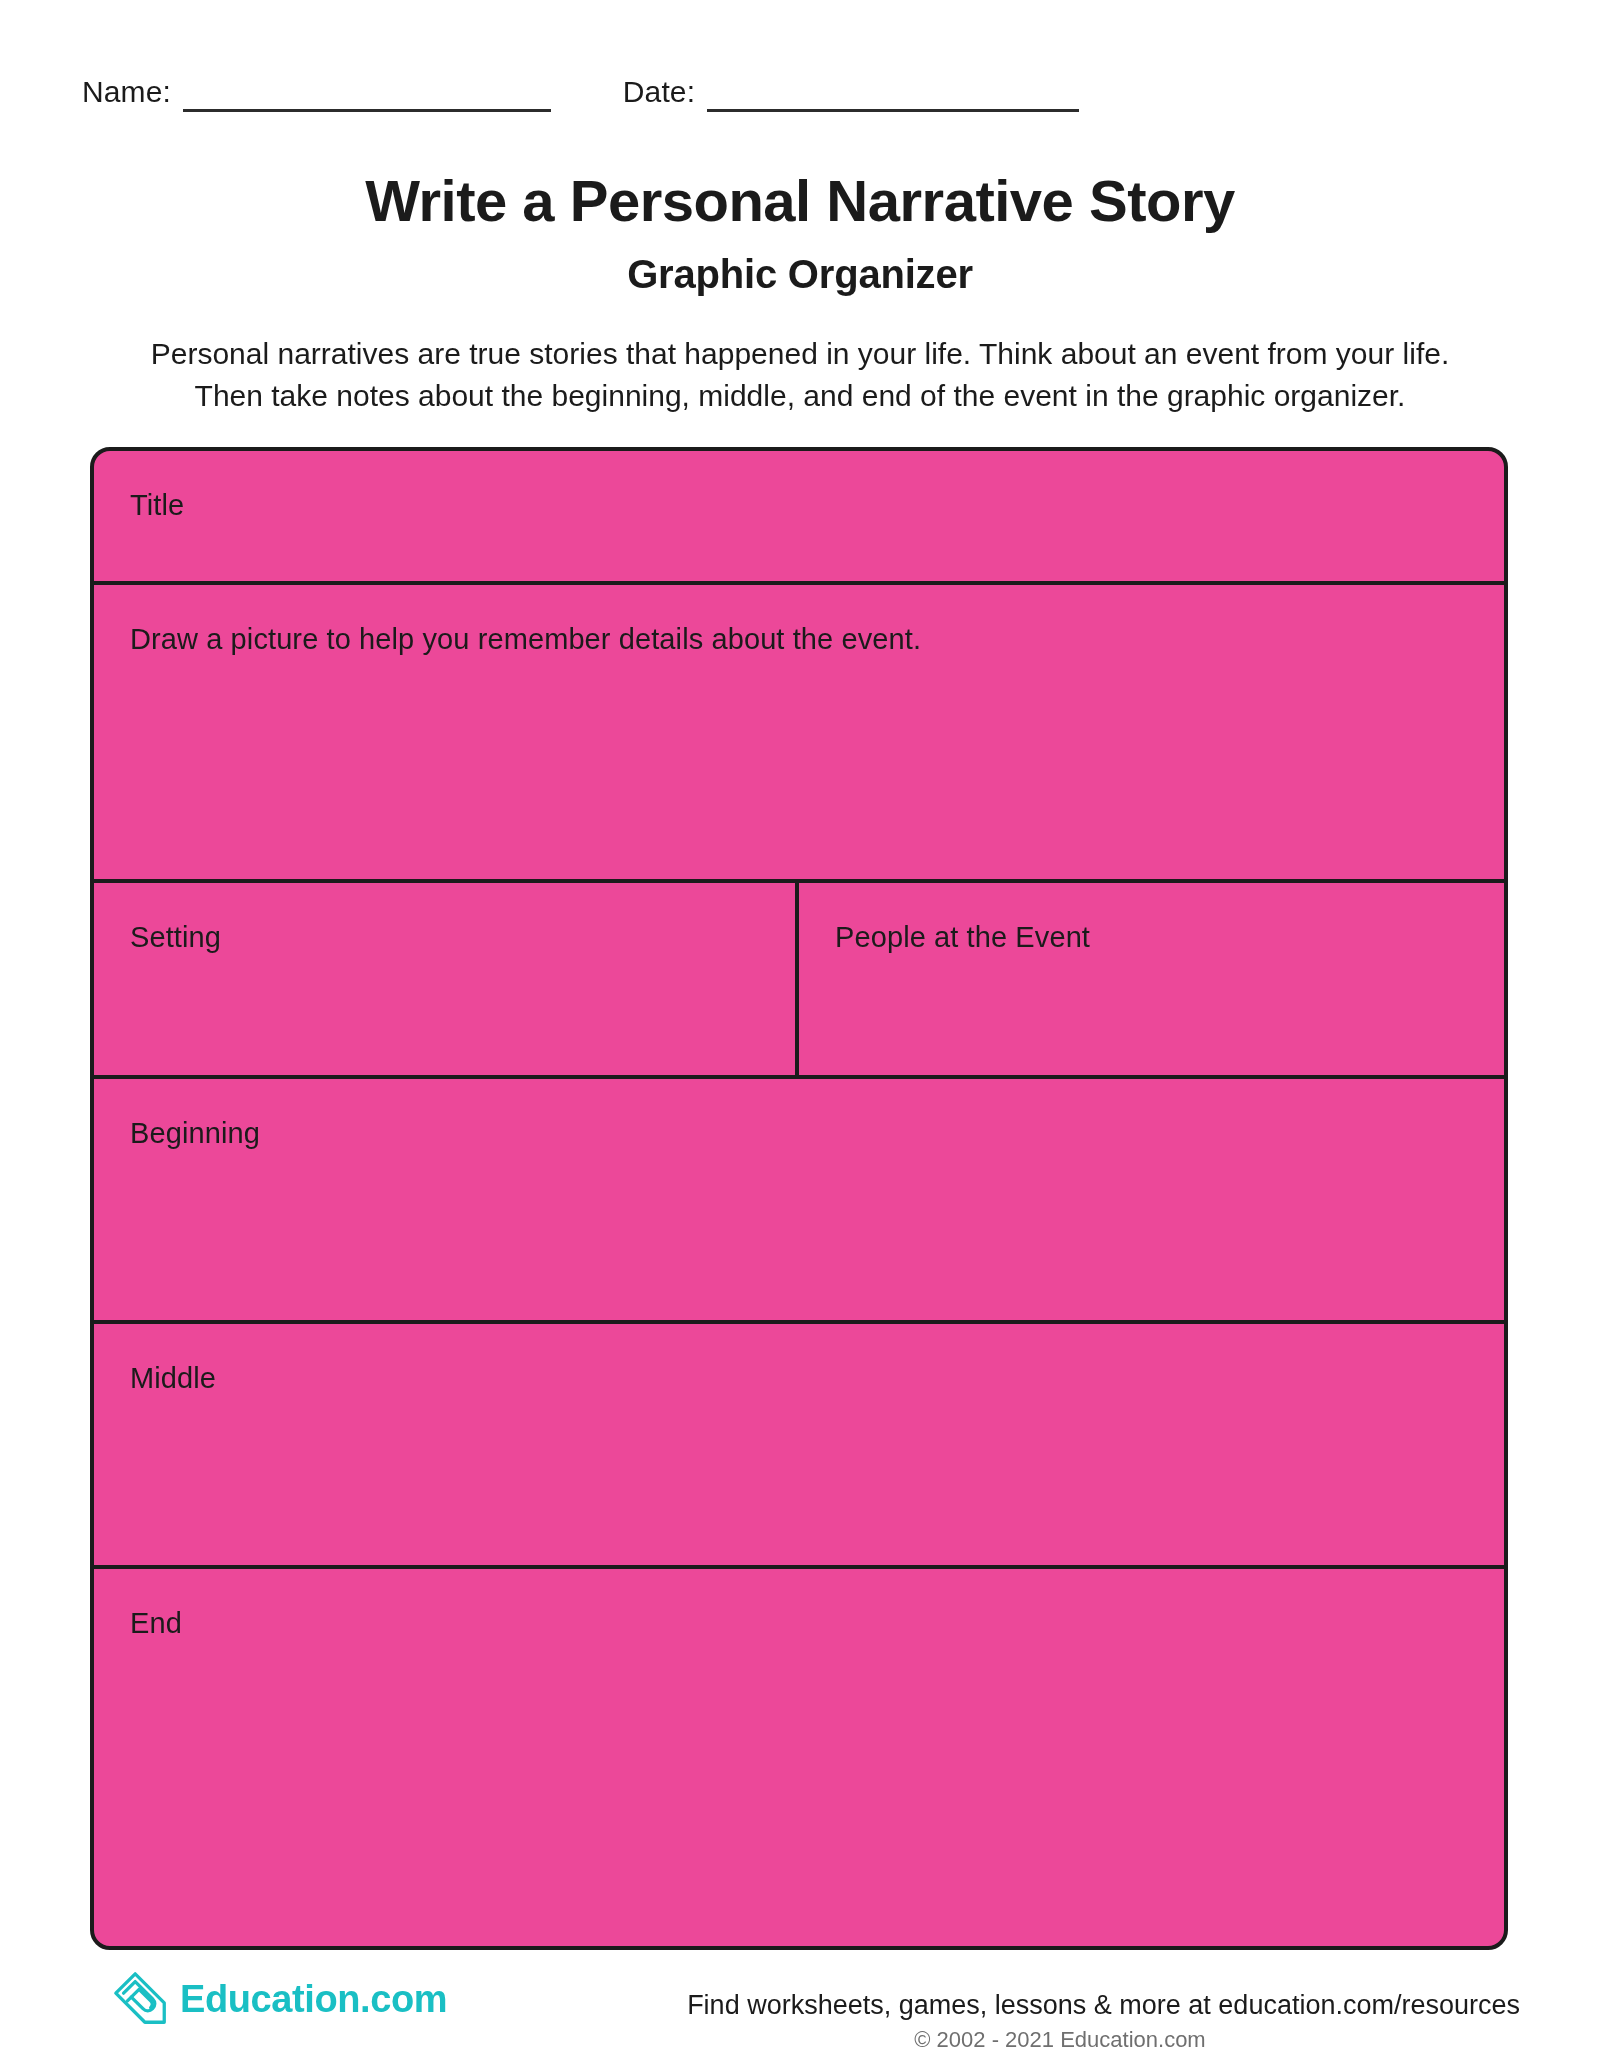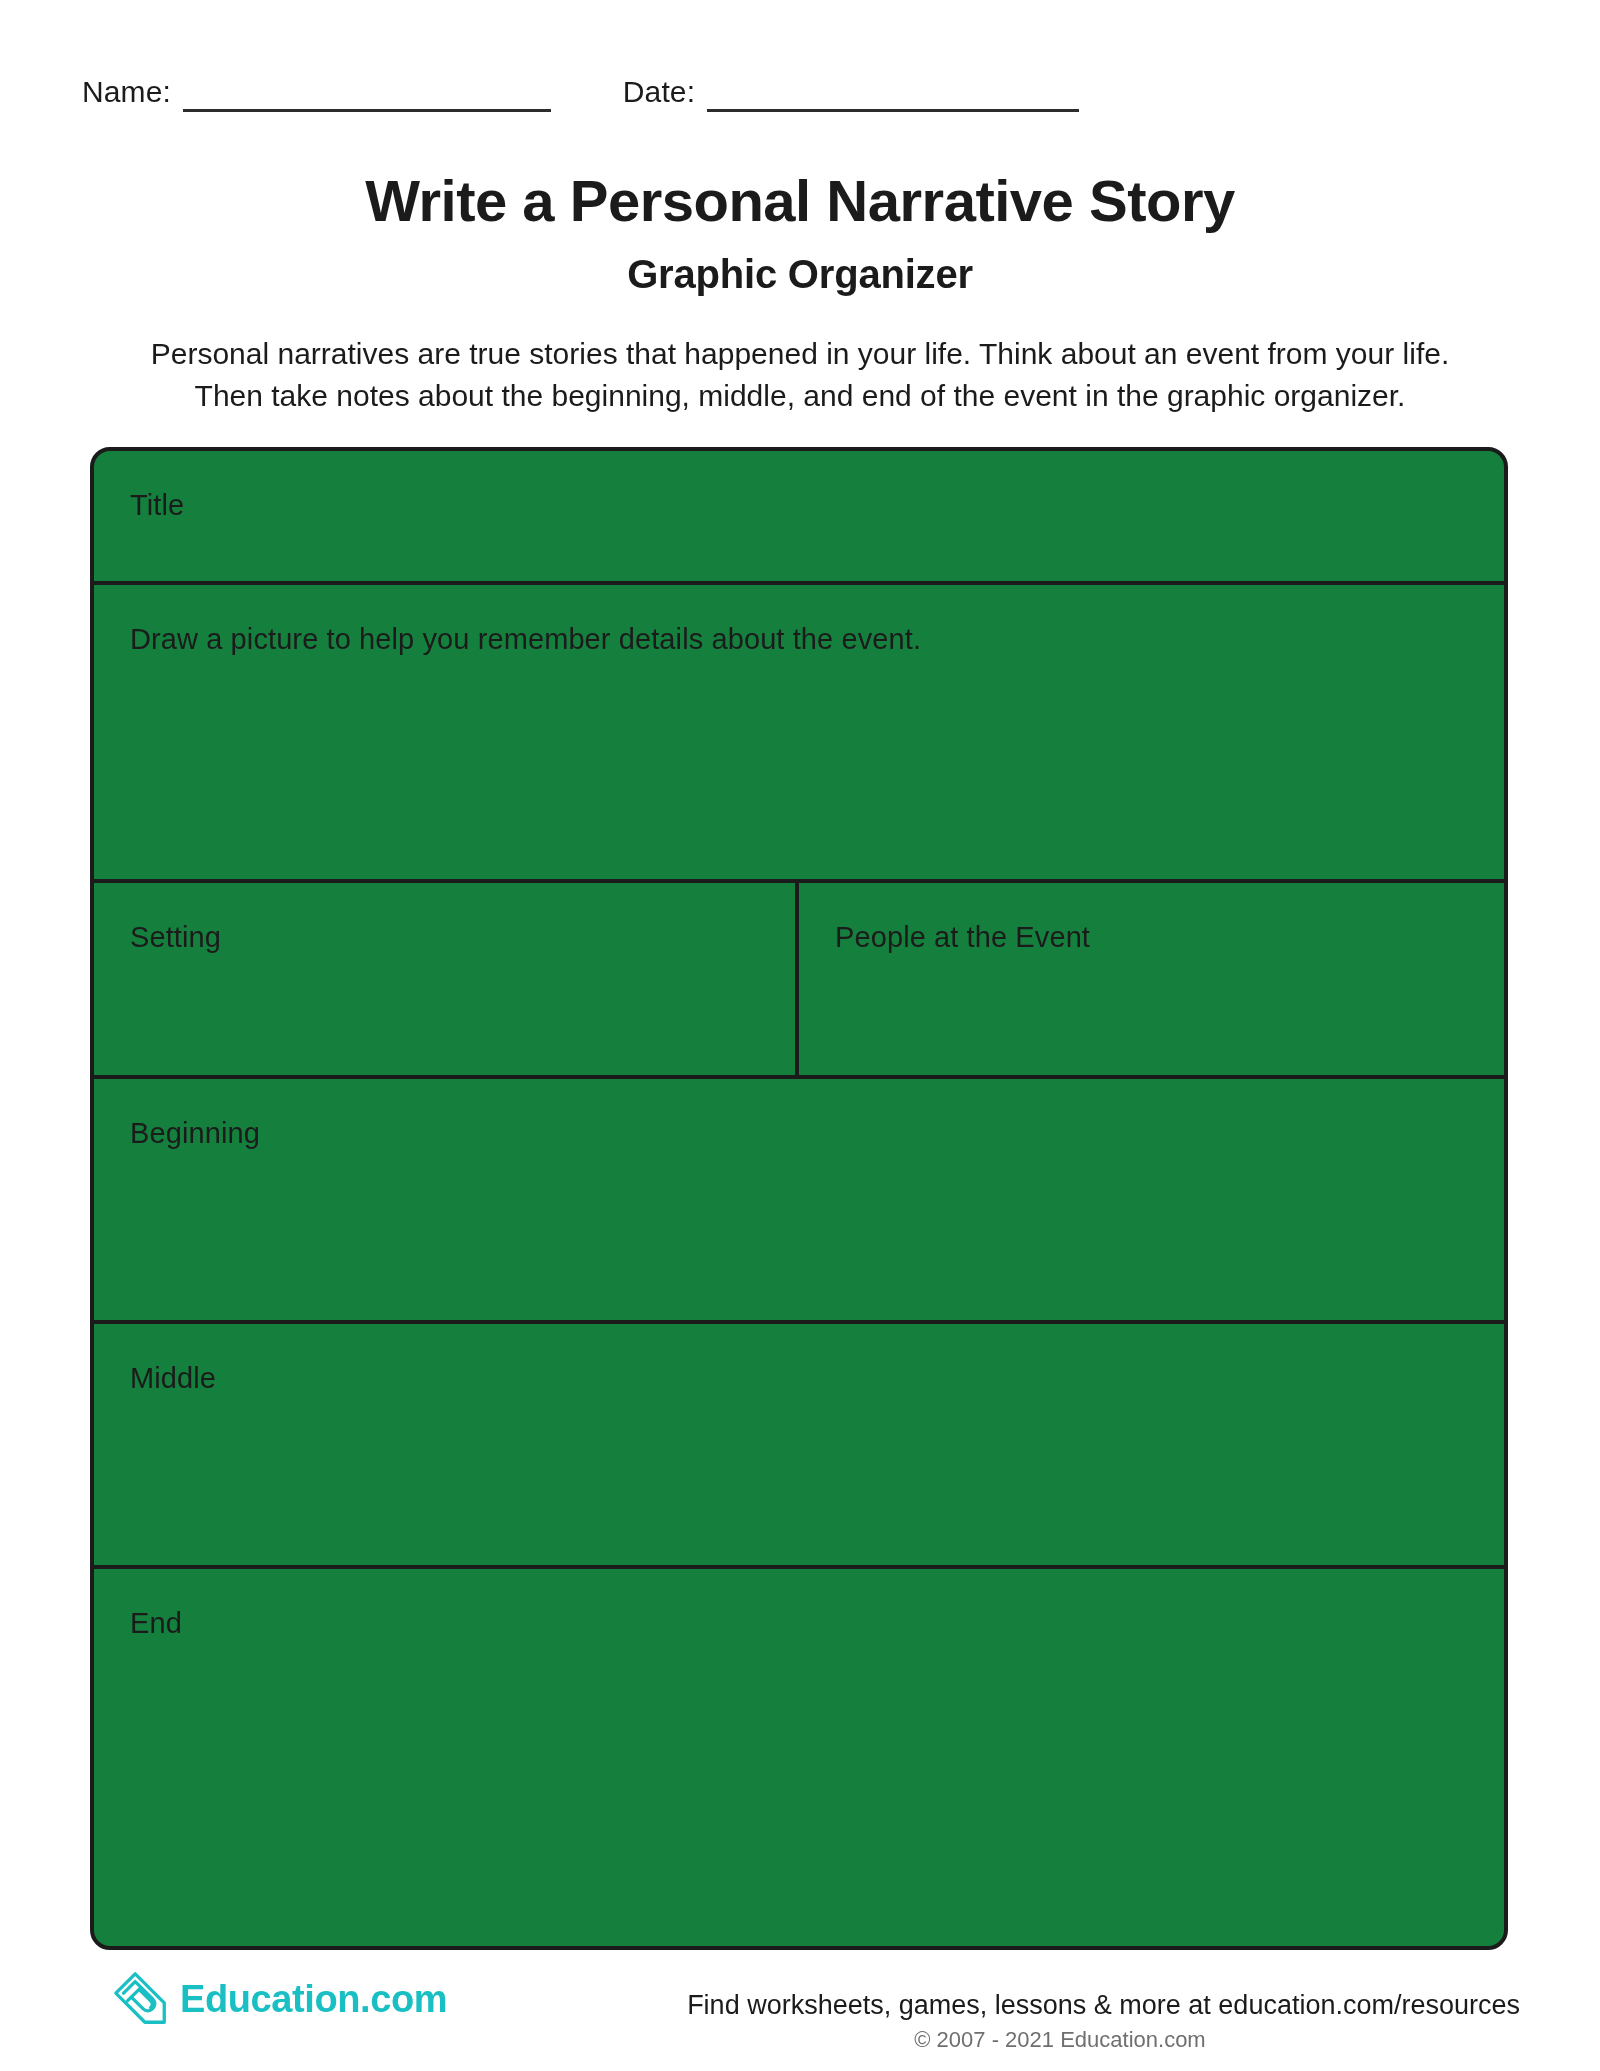--- a/index.html
+++ b/index.html
@@ -92,21 +92,21 @@
   
   .organizer {
     position: absolute;
     left: 90px;
     top: 447px;
     width: 1418px;
     height: 1503px;
     border: 4px solid #1b1b1b;
     border-radius: 20px;
     box-sizing: border-box;
-    background: #15803d;
+    background: #ec4899;
     overflow: hidden;
     display: flex;
     flex-direction: column;
   }
   .org-row {
     position: relative;
     box-sizing: border-box;
     border-bottom: 4px solid #1b1b1b;
     padding: 36px 0 0 36px;
   }
@@ -240,13 +240,13 @@
     <g fill="none" stroke="#1abfc4" stroke-width="3.4" stroke-linecap="round" stroke-linejoin="round">
       <path d="M6 26 L26 6 L56 36 L56 56 L36 56 Z"></path>
       <path d="M14 26 L26 14 L44 32 C47 35 47 39 44 42 C41 45 37 45 34 42 L22 30"></path>
       <path d="M18 34 L30 22 L42 34 C44 36 44 39 42 41"></path>
     </g>
   </svg>
   <span class="logo-word">Education.com</span>
 </div>
 
 <div class="footer-text">Find worksheets, games, lessons &amp; more at education.com/resources</div>
-<div class="footer-copyright">© 2007 - 2021 Education.com</div>
+<div class="footer-copyright">© 2002 - 2021 Education.com</div>
 
 </body></html>

